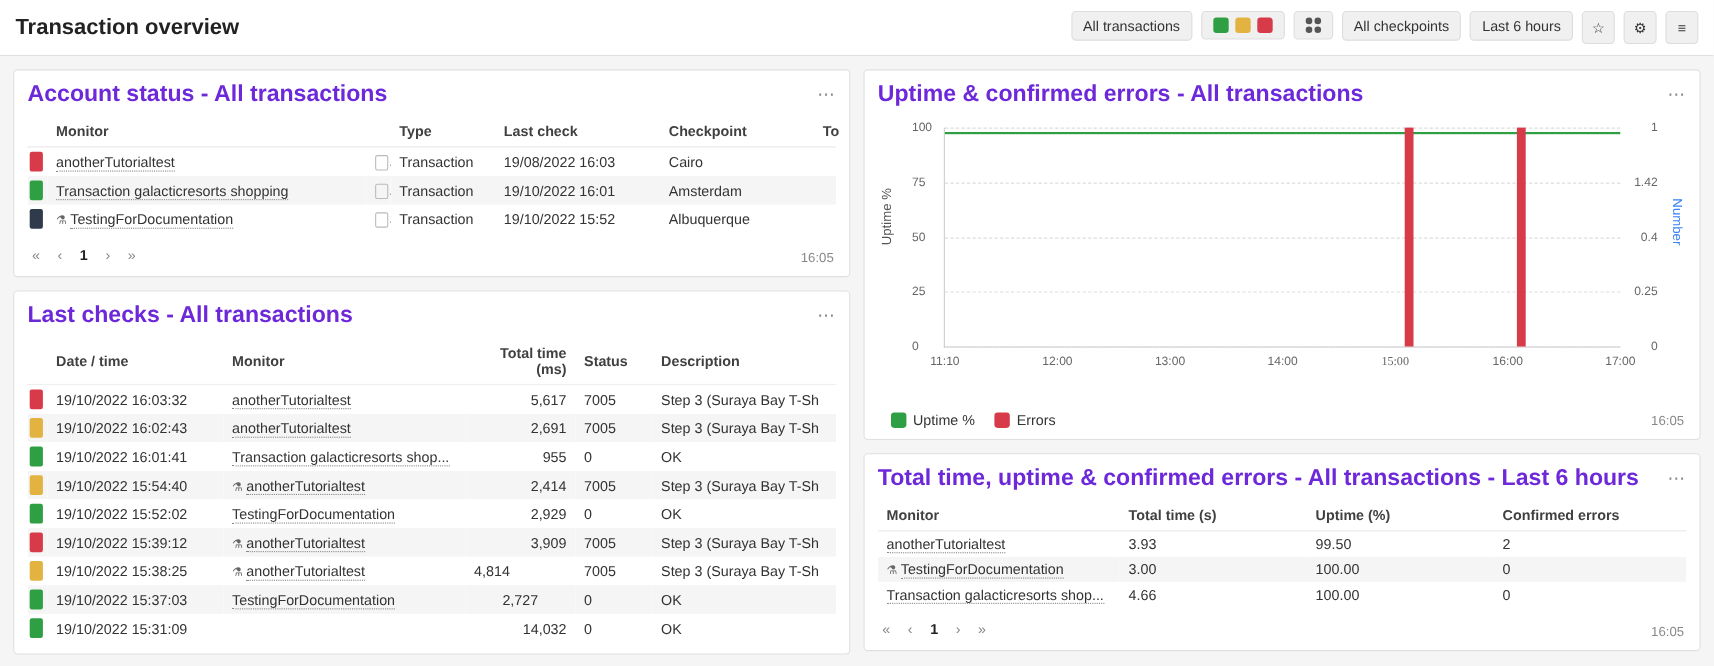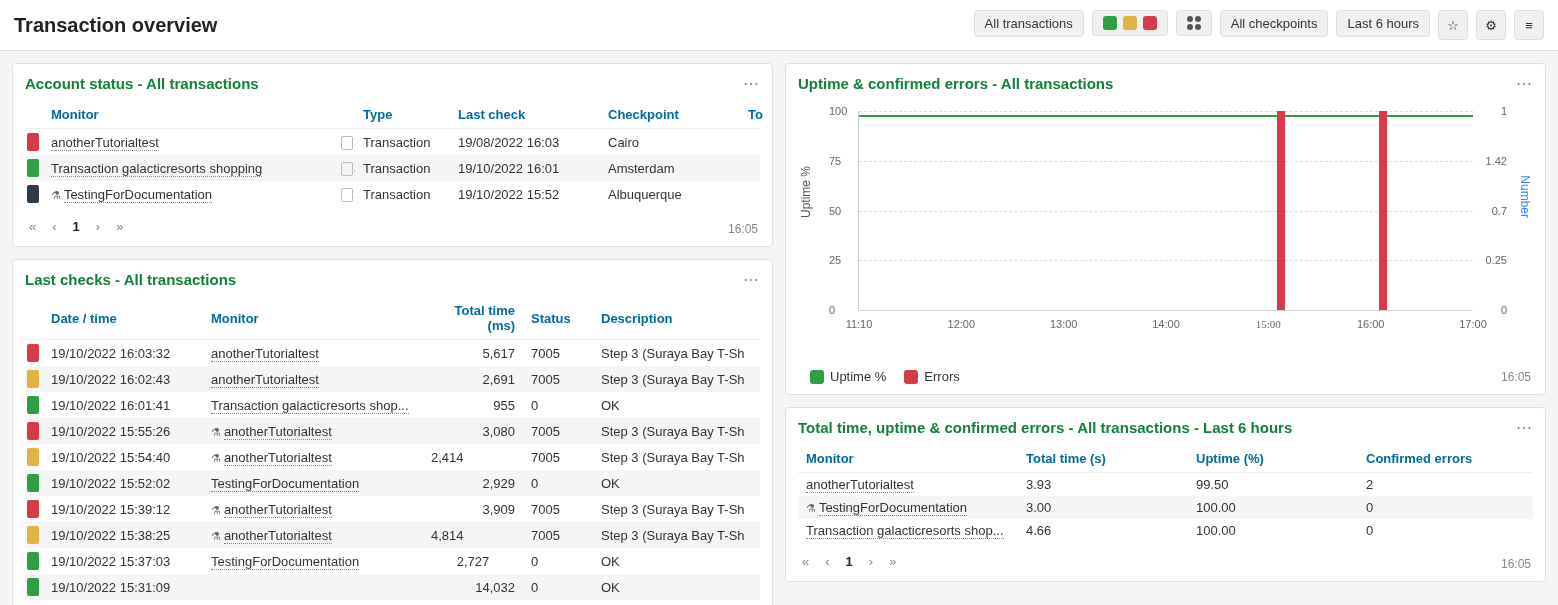--- a/index.html
+++ b/index.html
@@ -12,24 +12,24 @@
 .sq-green { background: #2ea043; }
 .sq-yellow { background: #e3b341; }
 .sq-red { background: #d73a49; }
 .sq-dark { background: #2f3a4a; }
 .dot-grid { display: grid; grid-template-columns: repeat(2,6px); grid-template-rows: repeat(2,6px); gap: 2px; }
 .dot-grid span { width: 6px; height: 6px; border-radius: 50%; background: #555; }
 .icon-btn { width: 30px; height: 30px; background: #f0f0f0; border: 1px solid #ddd; border-radius: 4px; display:flex; align-items:center; justify-content:center; cursor:pointer; }
 .content { display: grid; grid-template-columns: 1fr 1fr; gap: 12px; padding: 12px; }
 .panel { background: #fff; border: 1px solid #e0e0e0; border-radius: 4px; padding: 10px 12px; position: relative; }
 .panel-header { display: flex; align-items: center; margin-bottom: 8px; }
-.panel-header h2 { font-size: 15px; font-weight: 700; color: #15803d; flex: 1; }
+.panel-header h2 { font-size: 21px; font-weight: 700; color: #6d28d9; flex: 1; }
 .dots { font-size: 16px; color: #888; cursor: pointer; letter-spacing: 1px; }
 table { width: 100%; border-collapse: collapse; table-layout: fixed; }
-th { text-align: left; font-weight: 600; color: #0369a1; font-size: 13px; padding: 6px 8px; border-bottom: 1px solid #eee; cursor: pointer; }
+th { text-align: left; font-weight: 600; color: #404040; font-size: 13px; padding: 6px 8px; border-bottom: 1px solid #eee; cursor: pointer; }
 td { padding: 4px 8px; font-size: 13px; color: #333; white-space: nowrap; overflow: hidden; text-overflow: ellipsis; }
 tbody tr:nth-child(even) { background: #f5f5f5; }
 .status-cell { width: 14px; padding: 4px 2px; }
 .status-bar { width: 12px; height: 18px; border-radius: 2px; }
 .dotted { border-bottom: 1px dotted #888; }
 .doc-icon { display:inline-block; width:12px; height:14px; border:1px solid #bbb; border-radius:2px; position:relative; vertical-align:middle; }
 .pager { display: flex; align-items: center; gap: 8px; margin-top: 10px; font-size: 13px; color: #888; }
 .pager span { cursor: pointer; padding: 2px 4px; }
 .pager .active { color: #222; font-weight: 700; }
 .timestamp { position: absolute; bottom: 10px; right: 14px; font-size: 12px; color: #888; }
@@ -215,35 +215,25 @@
                 <div class="status-bar sq-green"></div>
               </td>
   <td>19/10/2022 16:01:41</td>
   <td><span class="dotted">Transaction galacticresorts shop...</span></td>
   <td style="text-align:right">955</td>
   <td>0</td>
   <td>OK</td>
             </tr>
             <tr>
               <td class="status-cell">
-                <div class="status-bar sq-red"></div>
-              </td>
-  <td>19/10/2022 15:55:26</td>
-  <td><span class="flask">⚗</span><span class="dotted">anotherTutorialtest</span></td>
-  <td style="text-align:right">3,080</td>
-  <td>7005</td>
-  <td>Step 3 (Suraya Bay T-Sh</td>
-            </tr>
-            <tr>
-              <td class="status-cell">
                 <div class="status-bar sq-yellow"></div>
               </td>
   <td>19/10/2022 15:54:40</td>
   <td><span class="flask">⚗</span><span class="dotted">anotherTutorialtest</span></td>
-  <td style="">2,414</td>
+  <td style="text-align:right">2,414</td>
   <td>7005</td>
   <td>Step 3 (Suraya Bay T-Sh</td>
             </tr>
             <tr>
               <td class="status-cell">
                 <div class="status-bar sq-green"></div>
               </td>
   <td>19/10/2022 15:52:02</td>
   <td><span class="dotted">TestingForDocumentation</span></td>
   <td style="text-align:right">2,929</td>
@@ -309,21 +299,21 @@
         <div class="ylabel-right">Number</div>
         <div class="plot" id="plot">
             <div class="gridline" style="top: 100%;"></div>
             <div class="tick-left" style="top: 100%;">0</div>
             <div class="tick-right" style="top: 100%;">0</div>
             <div class="gridline" style="top: 75%;"></div>
             <div class="tick-left" style="top: 75%;">25</div>
             <div class="tick-right" style="top: 75%;">0.25</div>
             <div class="gridline" style="top: 50%;"></div>
             <div class="tick-left" style="top: 50%;">50</div>
-            <div class="tick-right" style="top: 50%;">0.7</div>
+            <div class="tick-right" style="top: 50%;">0.4</div>
             <div class="gridline" style="top: 25%;"></div>
             <div class="tick-left" style="top: 25%;">75</div>
             <div class="tick-right" style="top: 25%;">1.42</div>
             <div class="gridline" style="top: 0%;"></div>
             <div class="tick-left" style="top: 0%;">100</div>
             <div class="tick-right" style="top: 0%;">1</div>
             <div class="tick-bottom" style="left: 0%;">11:10</div>
             <div class="tick-bottom" style="left: 16.6667%;">12:00</div>
             <div class="tick-bottom" style="left: 33.3333%;">13:00</div>
             <div class="tick-bottom" style="left: 50%;">14:00</div>

